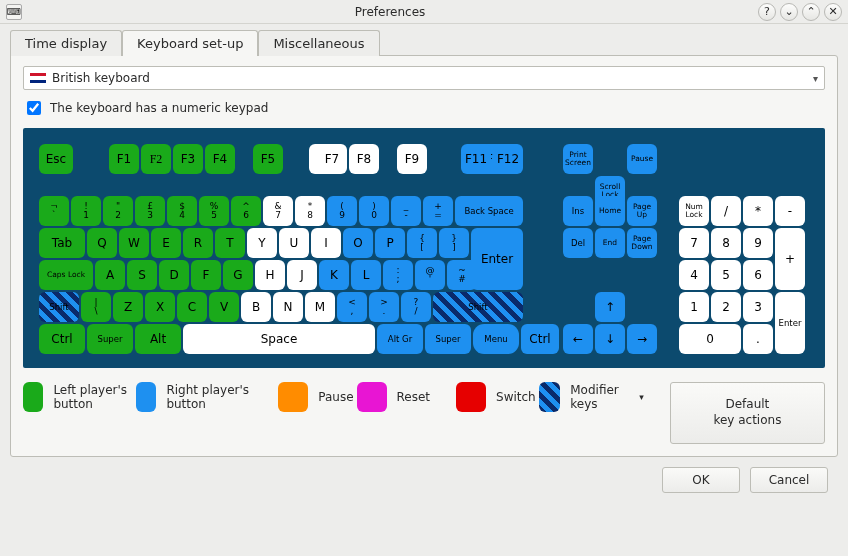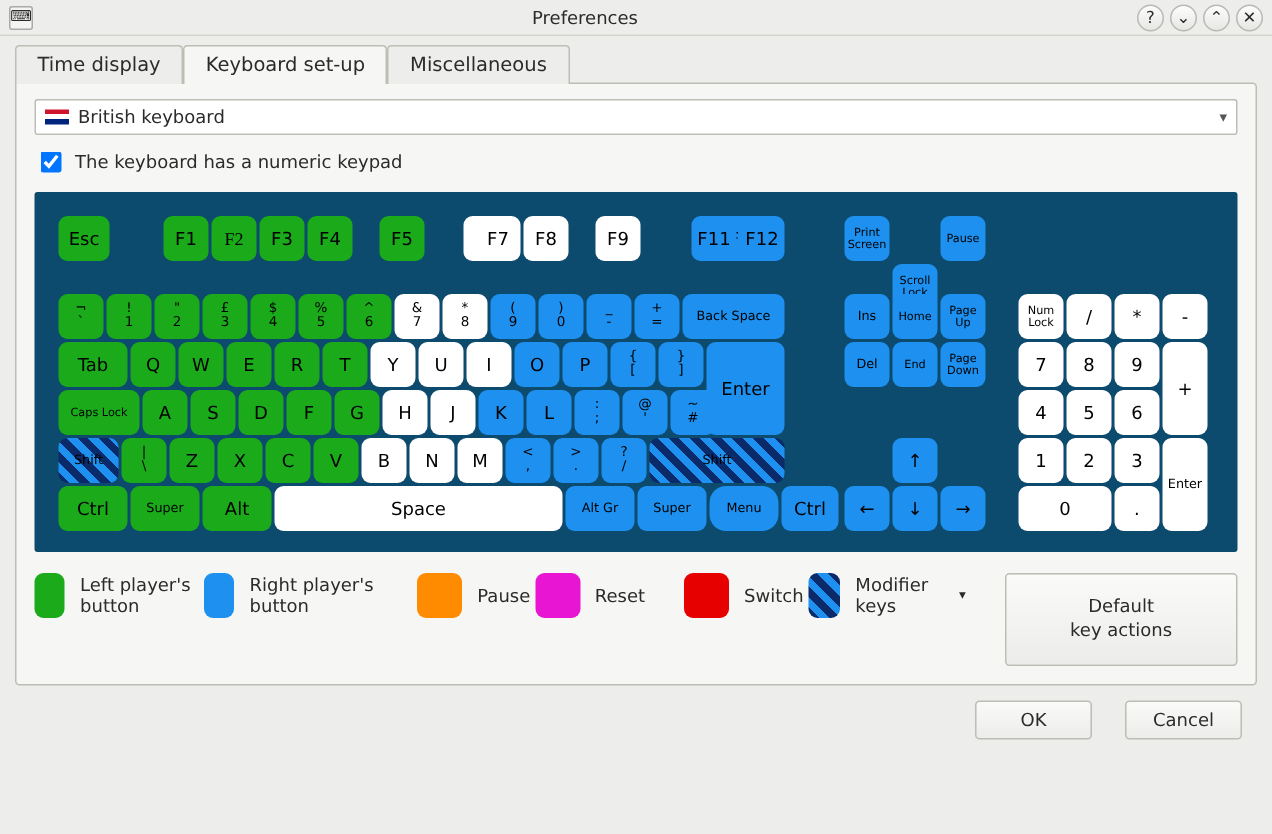--- a/index.html
+++ b/index.html
@@ -120,21 +120,21 @@
   .default-box {
     margin-left: auto;
     width: 220px; height: 62px;
     border: 1px solid #bdbdb6; border-radius: 3px;
     background: linear-gradient(#fafaf8,#ececea);
     display: flex; align-items: center; justify-content: center;
     text-align: center; line-height: 1.3;
     cursor: default;
   }
   .footer {
-    display: flex; justify-content: flex-end; gap: 22px;
+    display: flex; justify-content: flex-end; gap: 10px;
     padding: 10px 10px 0 10px;
   }
   .btn {
     min-width: 78px; height: 26px;
     border: 1px solid #bdbdb6; border-radius: 3px;
     background: linear-gradient(#fafaf8,#ececea);
     display: inline-flex; align-items: center; justify-content: center;
     cursor: default; padding: 0 14px;
   }
 </style>

